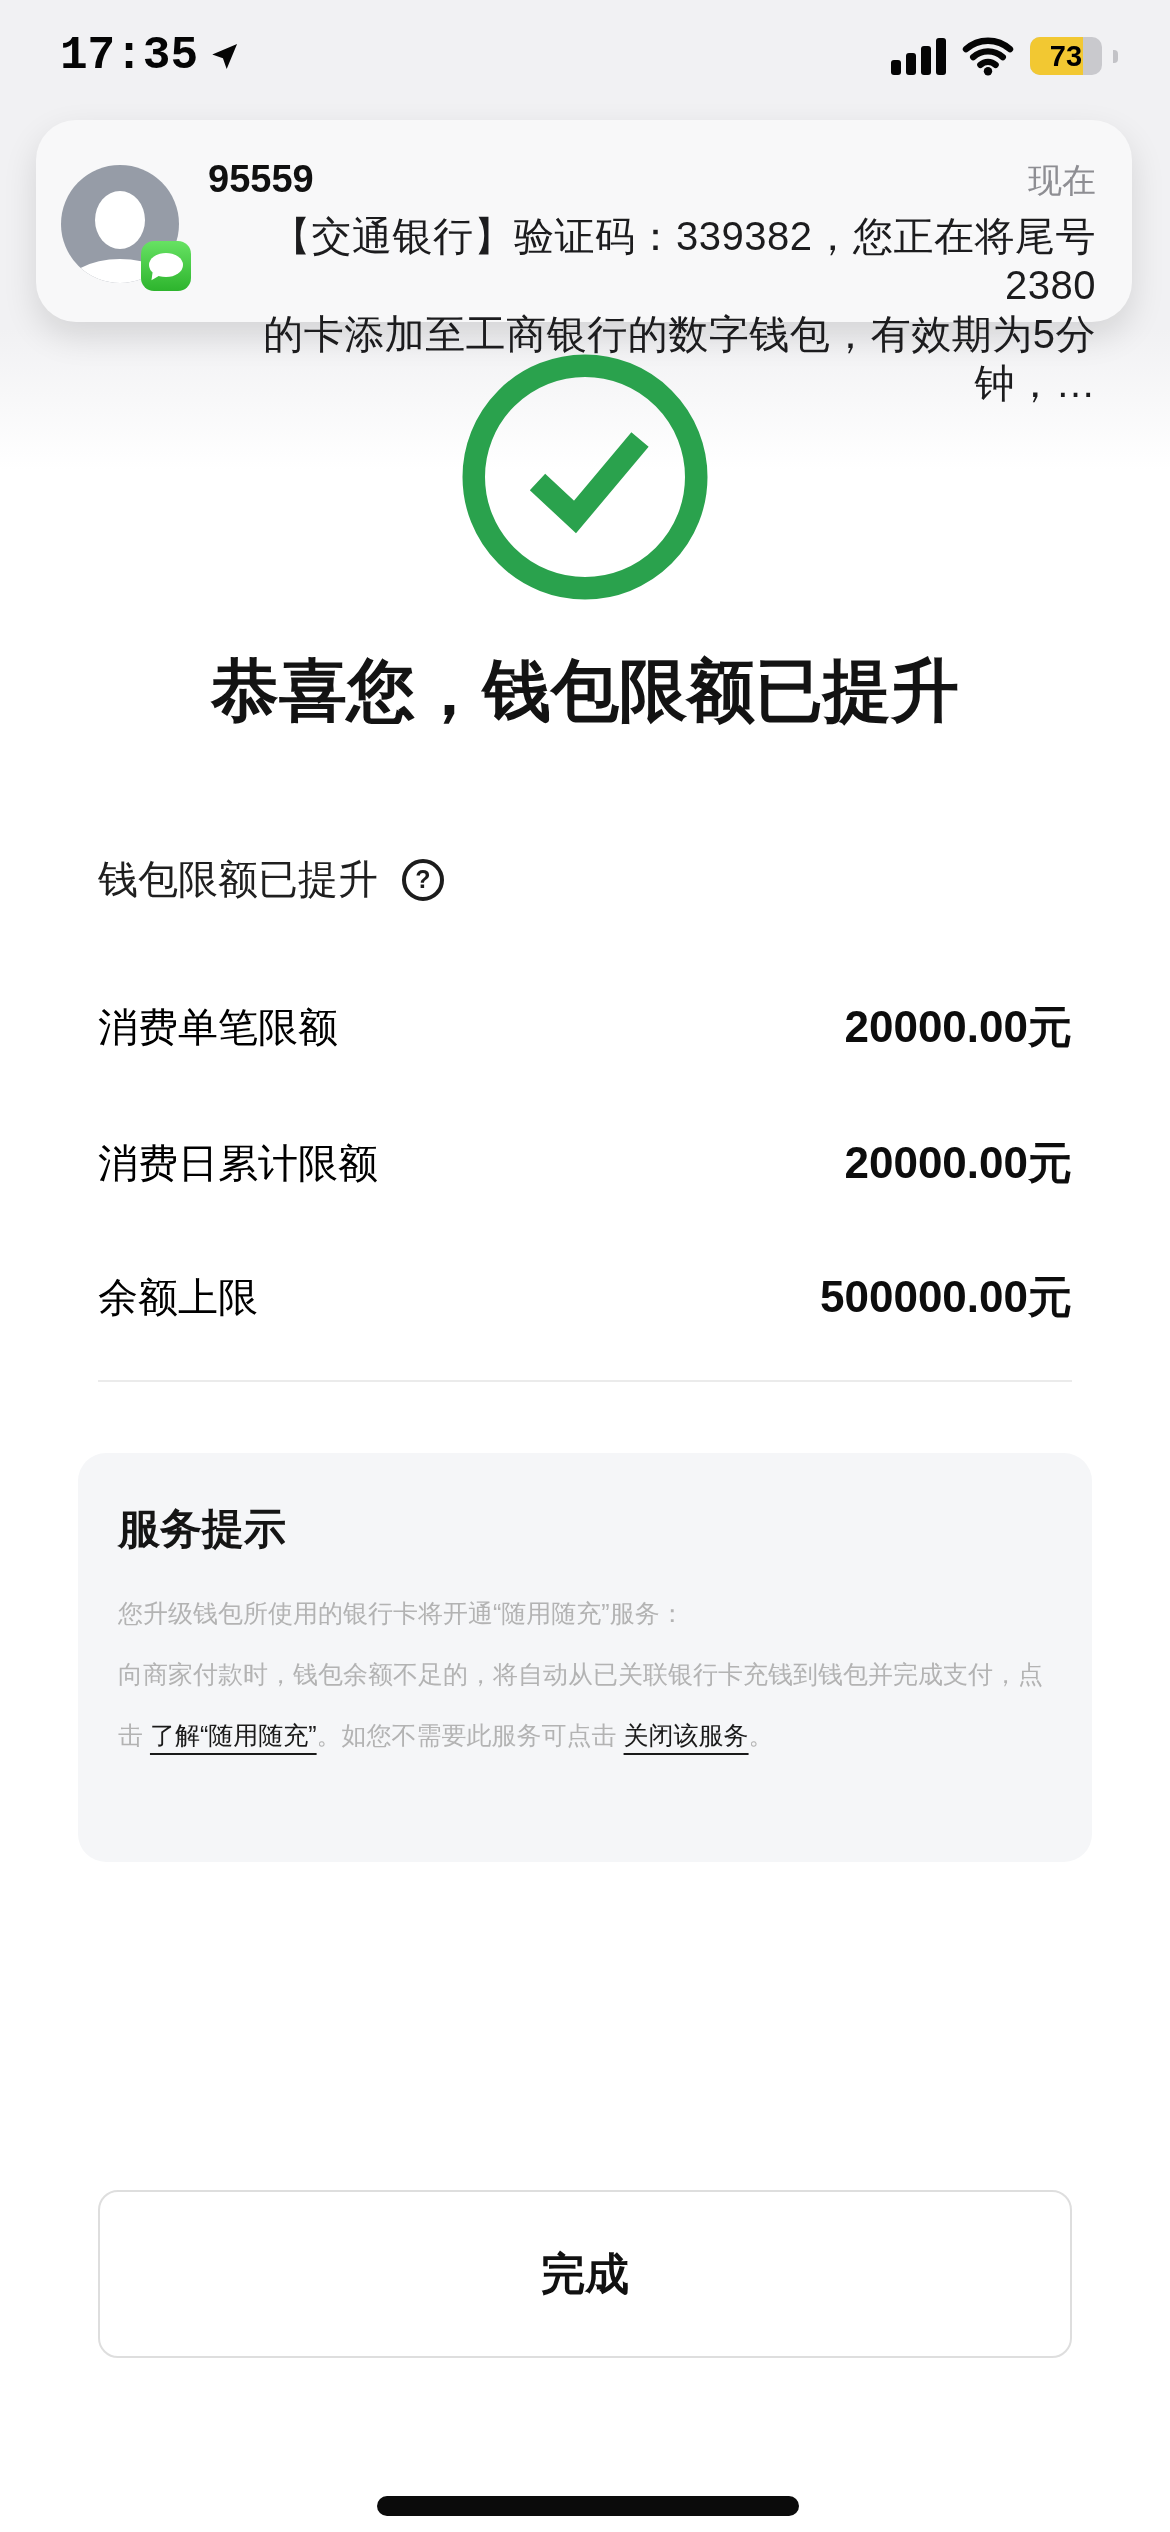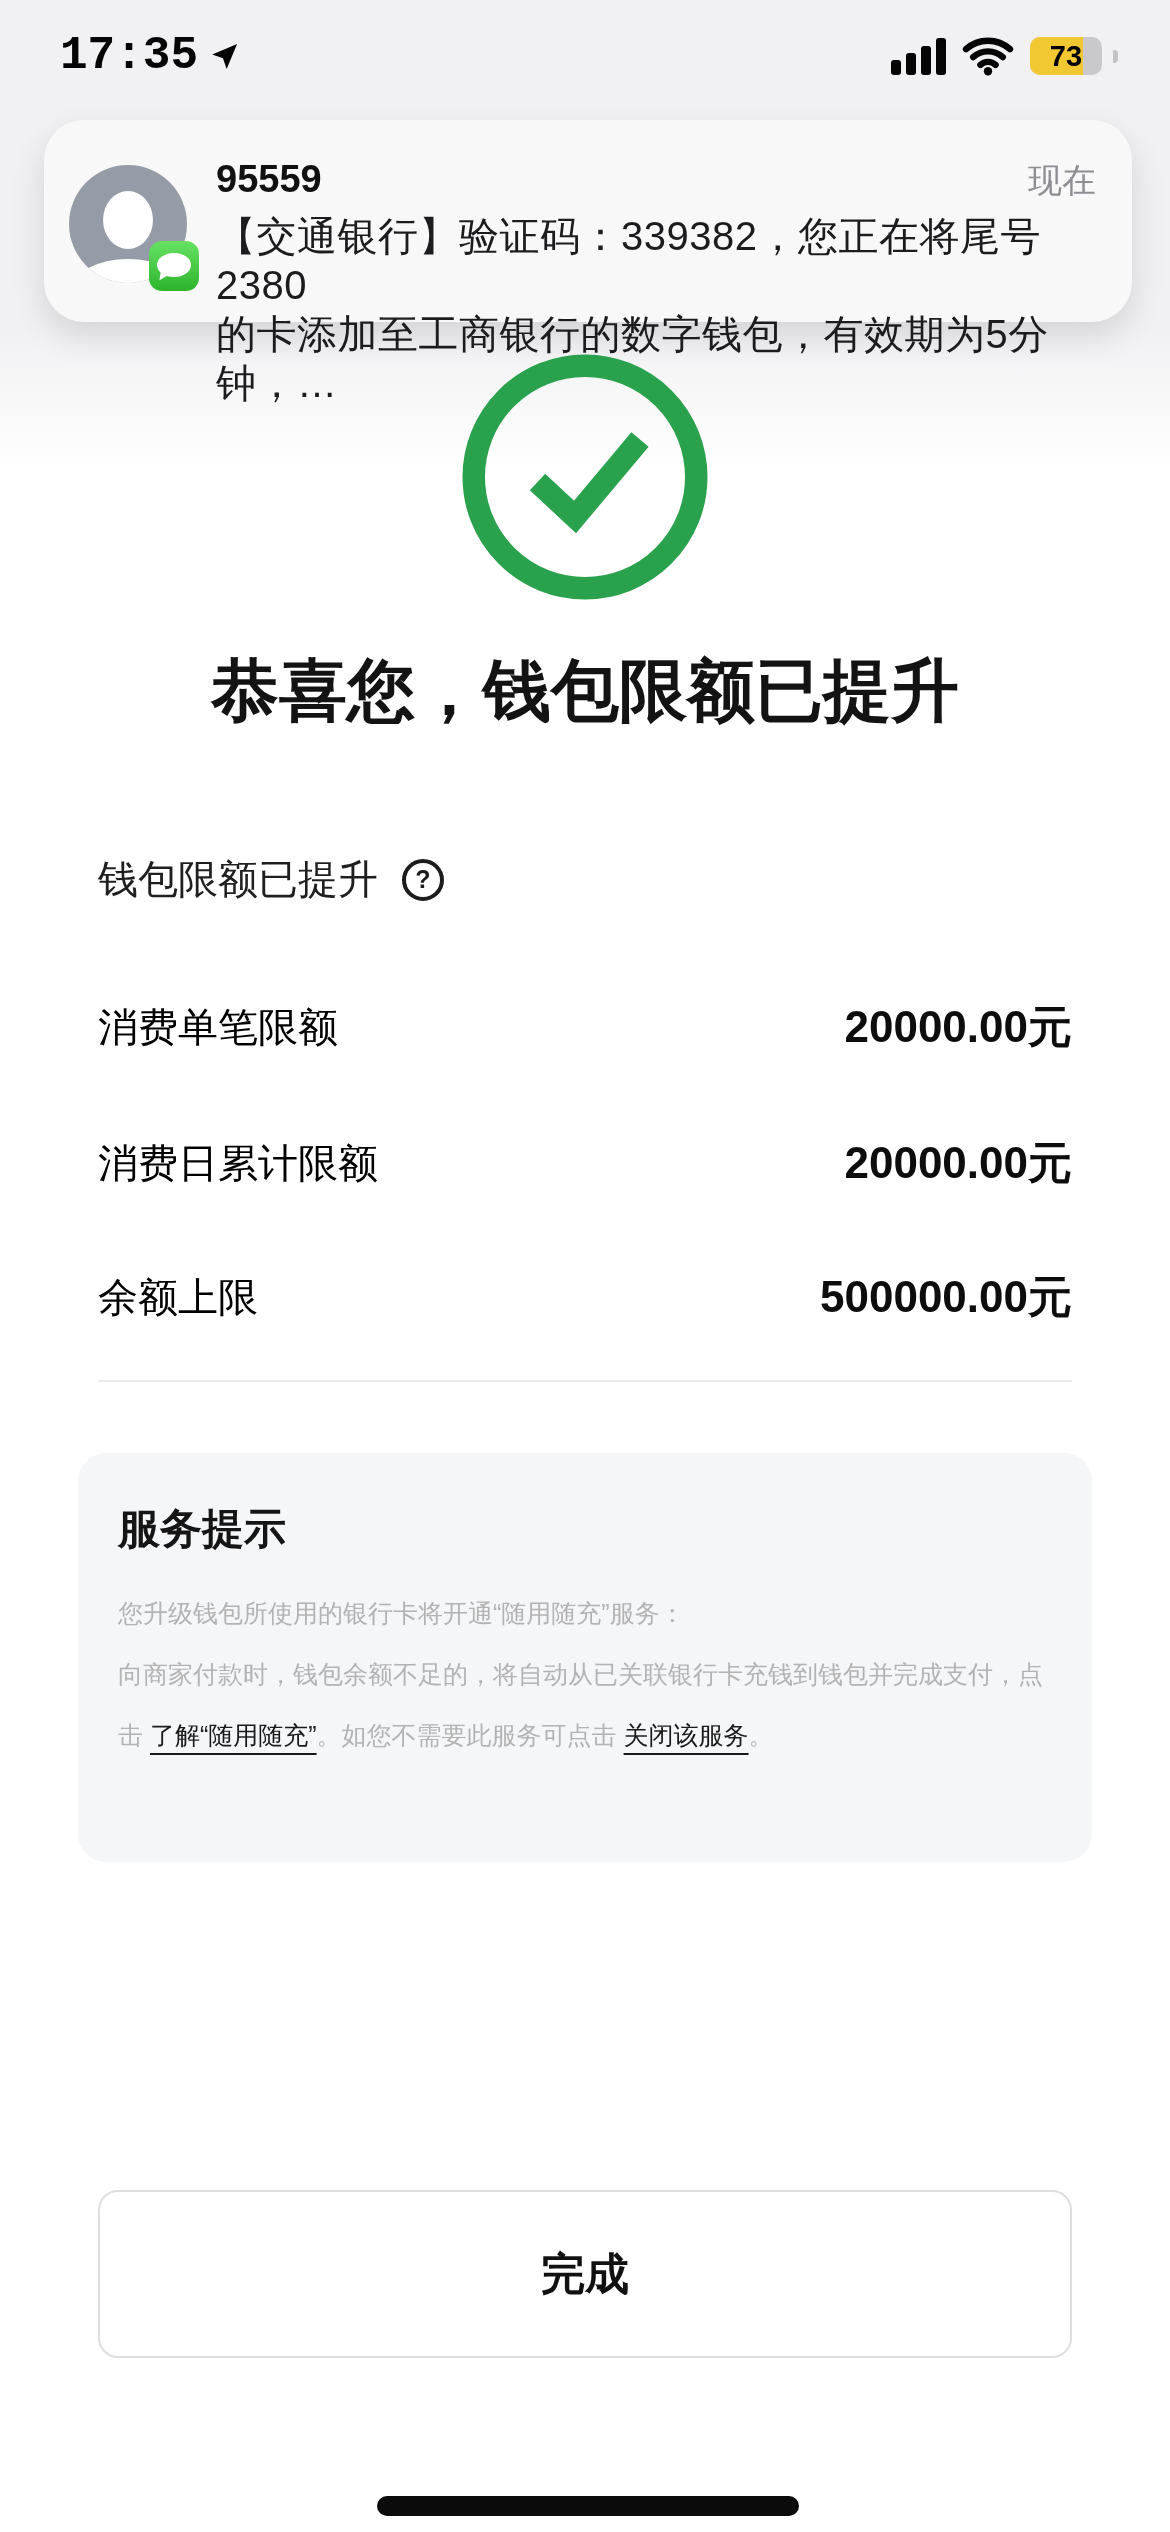--- a/index.html
+++ b/index.html
@@ -20,37 +20,37 @@
   .cell-bars i:nth-child(1){height:15px}.cell-bars i:nth-child(2){height:22px}
   .cell-bars i:nth-child(3){height:29px}.cell-bars i:nth-child(4){height:37px}
   .wifi-icon{width:52px;height:40px;}
   .battery{position:relative;width:72px;height:38px;border-radius:10px;background:#c9c9cd;overflow:hidden;}
   .battery-fill{position:absolute;left:0;top:0;bottom:0;width:73%;background:#f2c832;}
   .battery-num{position:absolute;inset:0;display:flex;align-items:center;justify-content:center;
                font-size:29px;font-weight:700;color:#000;}
   .battery-cap{width:5px;height:13px;background:#c3c3c7;border-radius:0 4px 4px 0;margin-left:3px;}
 
   
-  .notif{position:absolute;left:44px;right:38px;top:120px;height:202px;background:#f8f8f9;
+  .notif{position:absolute;left:36px;right:38px;top:120px;height:202px;background:#f8f8f9;
          border-radius:40px;box-shadow:0 14px 34px rgba(0,0,0,.12);display:flex;align-items:flex-start;padding-left:44px;}
   .avatar{position:absolute;left:25px;top:45px;width:118px;height:118px;}
   .avatar-circle{width:118px;height:118px;border-radius:50%;background:#969ca7;overflow:hidden;position:relative;}
   .avatar-head{position:absolute;left:34px;top:26px;width:50px;height:58px;border-radius:50%;background:#fff;}
   .avatar-body{position:absolute;left:4px;top:94px;width:110px;height:60px;border-radius:50%;background:#fff;}
   .msg-badge{position:absolute;right:-12px;bottom:-8px;width:50px;height:50px;border-radius:13px;
              background:linear-gradient(180deg,#67e263 0%,#2db42d 100%);display:flex;align-items:center;justify-content:center;}
   .bubble{width:34px;height:26px;position:relative;}
   .bubble-oval{position:absolute;left:0;top:0;width:34px;height:24px;background:#fff;border-radius:50%;}
   .bubble-tail{position:absolute;left:3px;bottom:-2px;width:0;height:0;
                border-left:10px solid #fff;border-bottom:8px solid transparent;transform:rotate(8deg);}
   .notif-content{position:absolute;left:172px;right:36px;top:38px;}
   .notif-head{display:flex;justify-content:space-between;align-items:baseline;}
   .notif-sender{font-size:38px;font-weight:700;color:#111;}
   .notif-when{font-size:34px;color:#8e8e93;font-family:Liberation Mono, monospace;}
-  .notif-body{margin-top:8px;font-size:40px;line-height:49px;color:#1c1c1e;letter-spacing:0.5px;}
+  .notif-body{margin-top:8px;font-size:40px;line-height:49px;color:#1c1c1e;letter-spacing:0.5px;text-align:right;}
 
   
   .check-wrap{position:absolute;left:460px;top:352px;width:250px;height:250px;}
   .result-title{position:absolute;left:0;right:0;top:646px;margin:0;text-align:center;
                 font-size:68px;font-weight:700;color:#131313;}
 
   
   .section-head{position:absolute;left:98px;top:852px;display:flex;align-items:center;gap:24px;}
   .section-title{font-size:40px;color:#1f1f1f;}
   .help-icon{width:34px;height:34px;border:4px solid #1c1c1c;border-radius:50%;display:flex;

